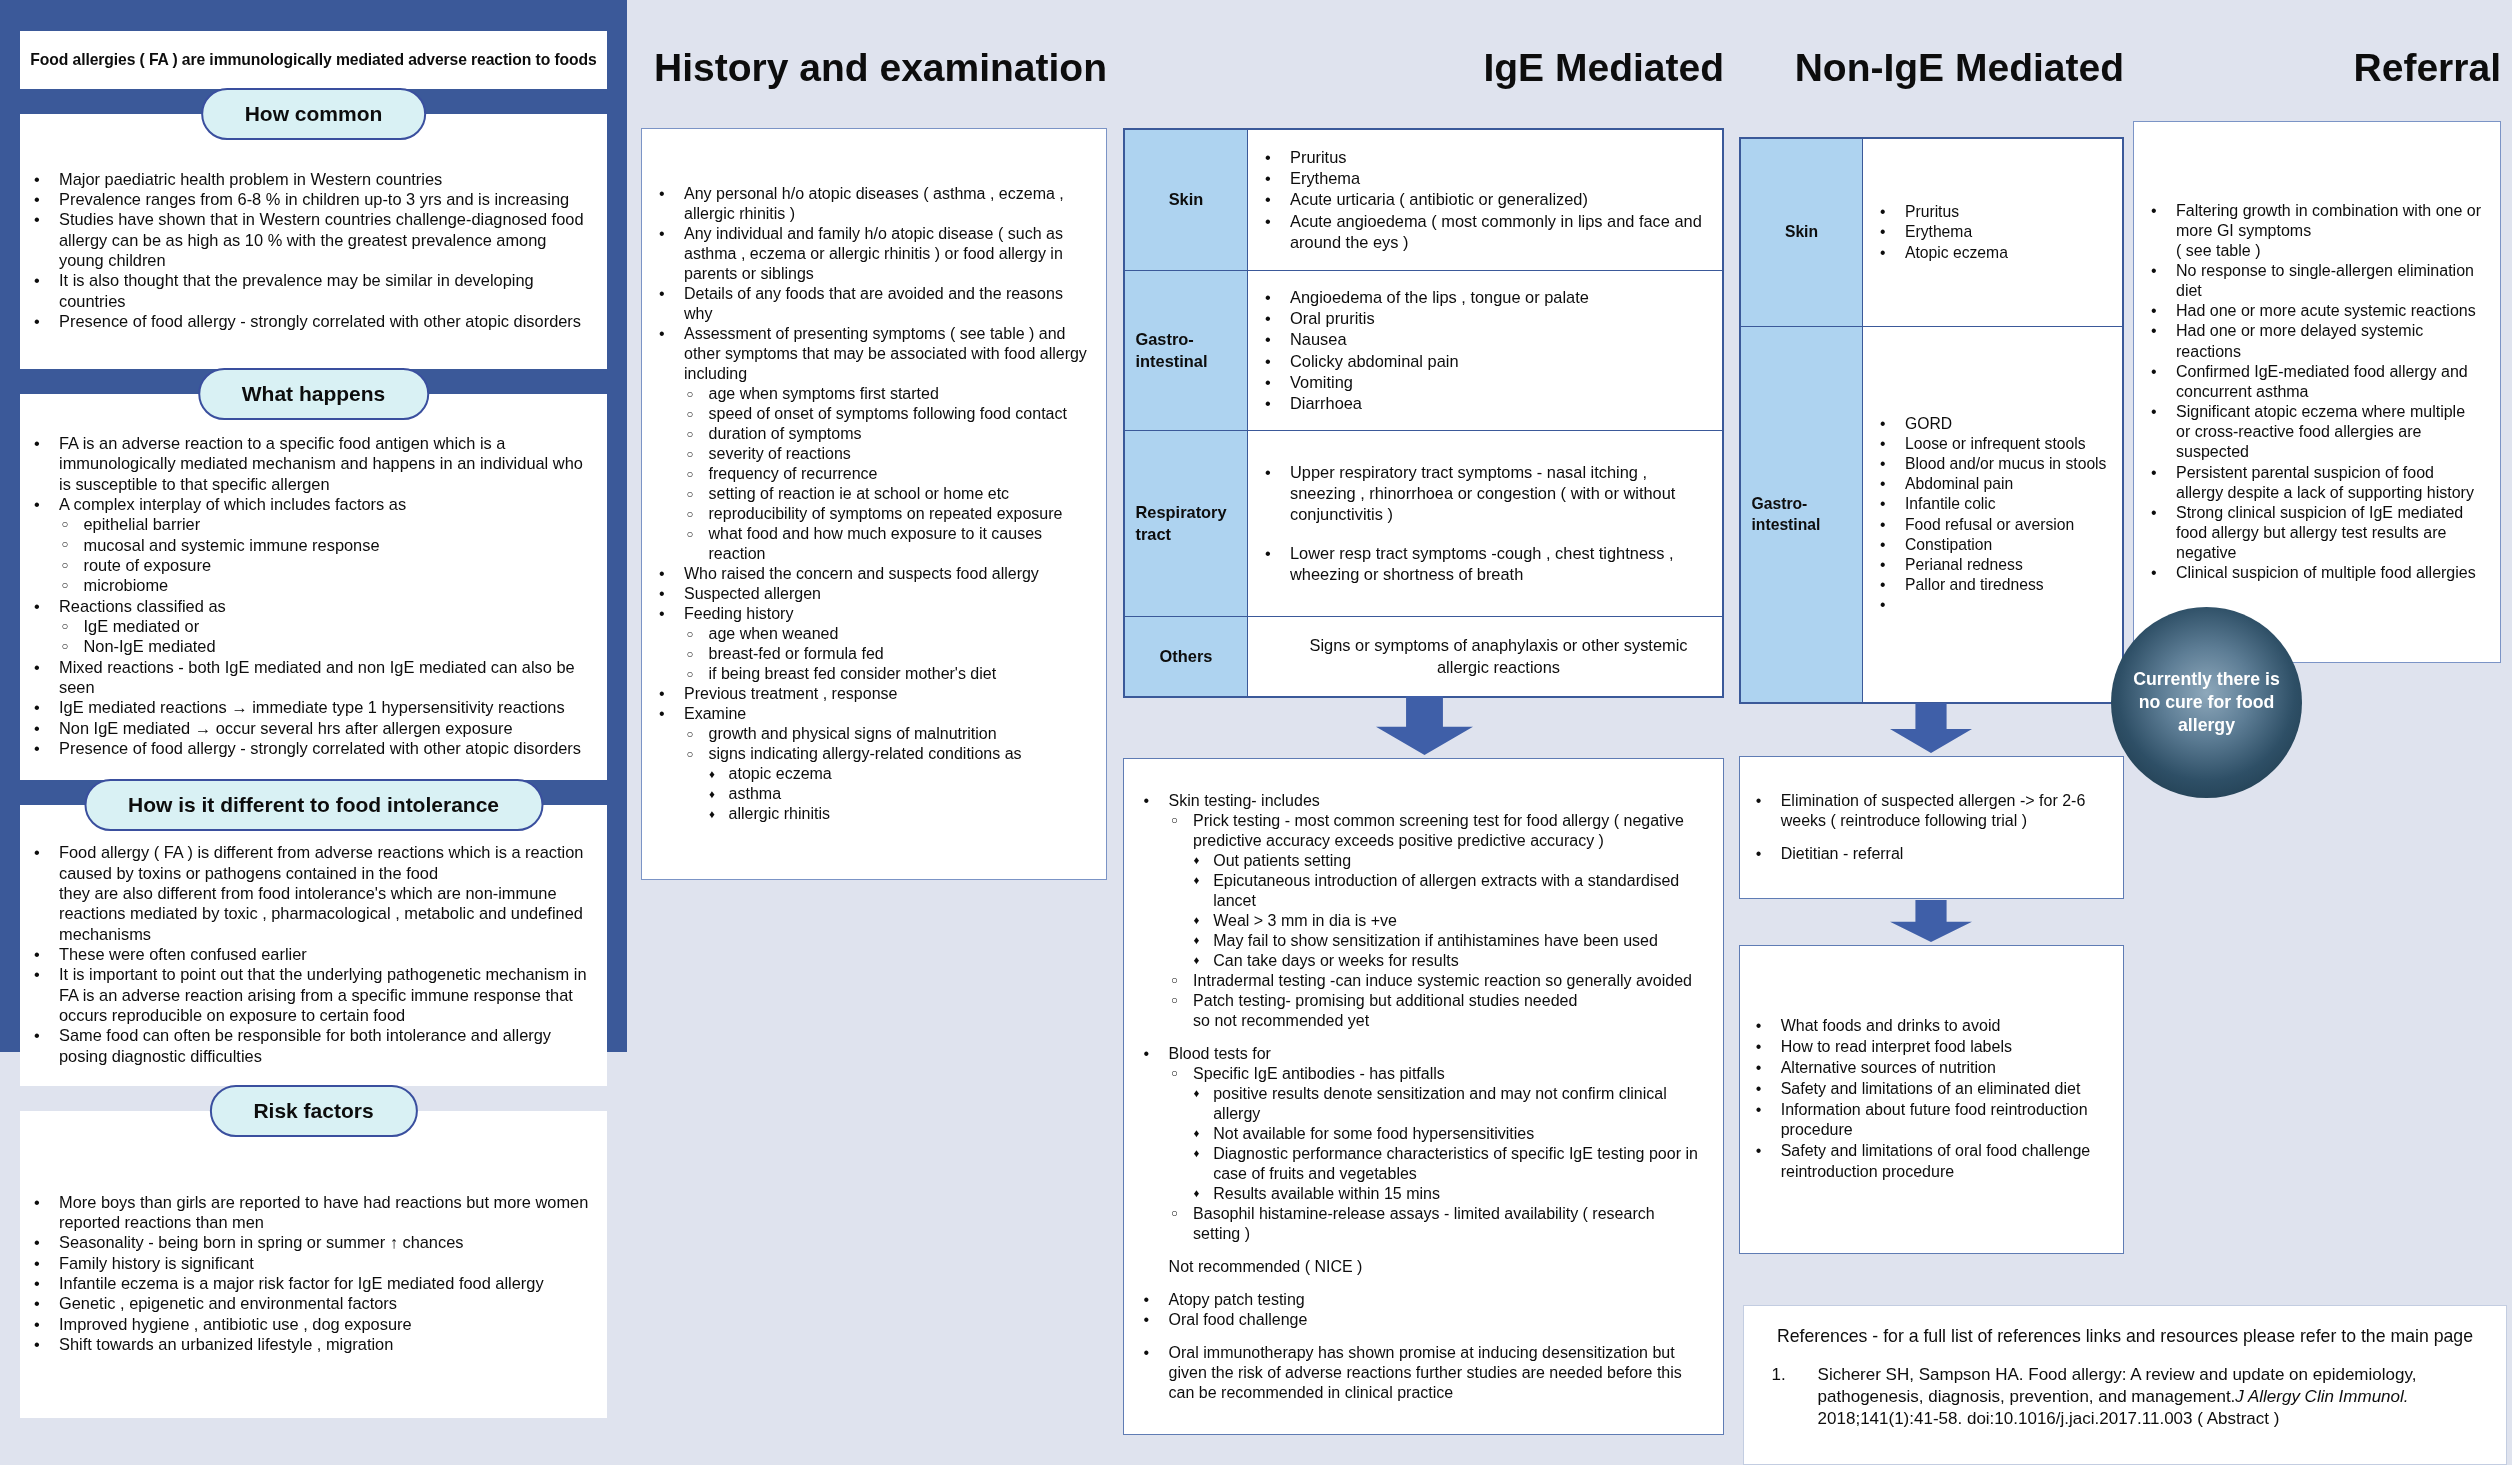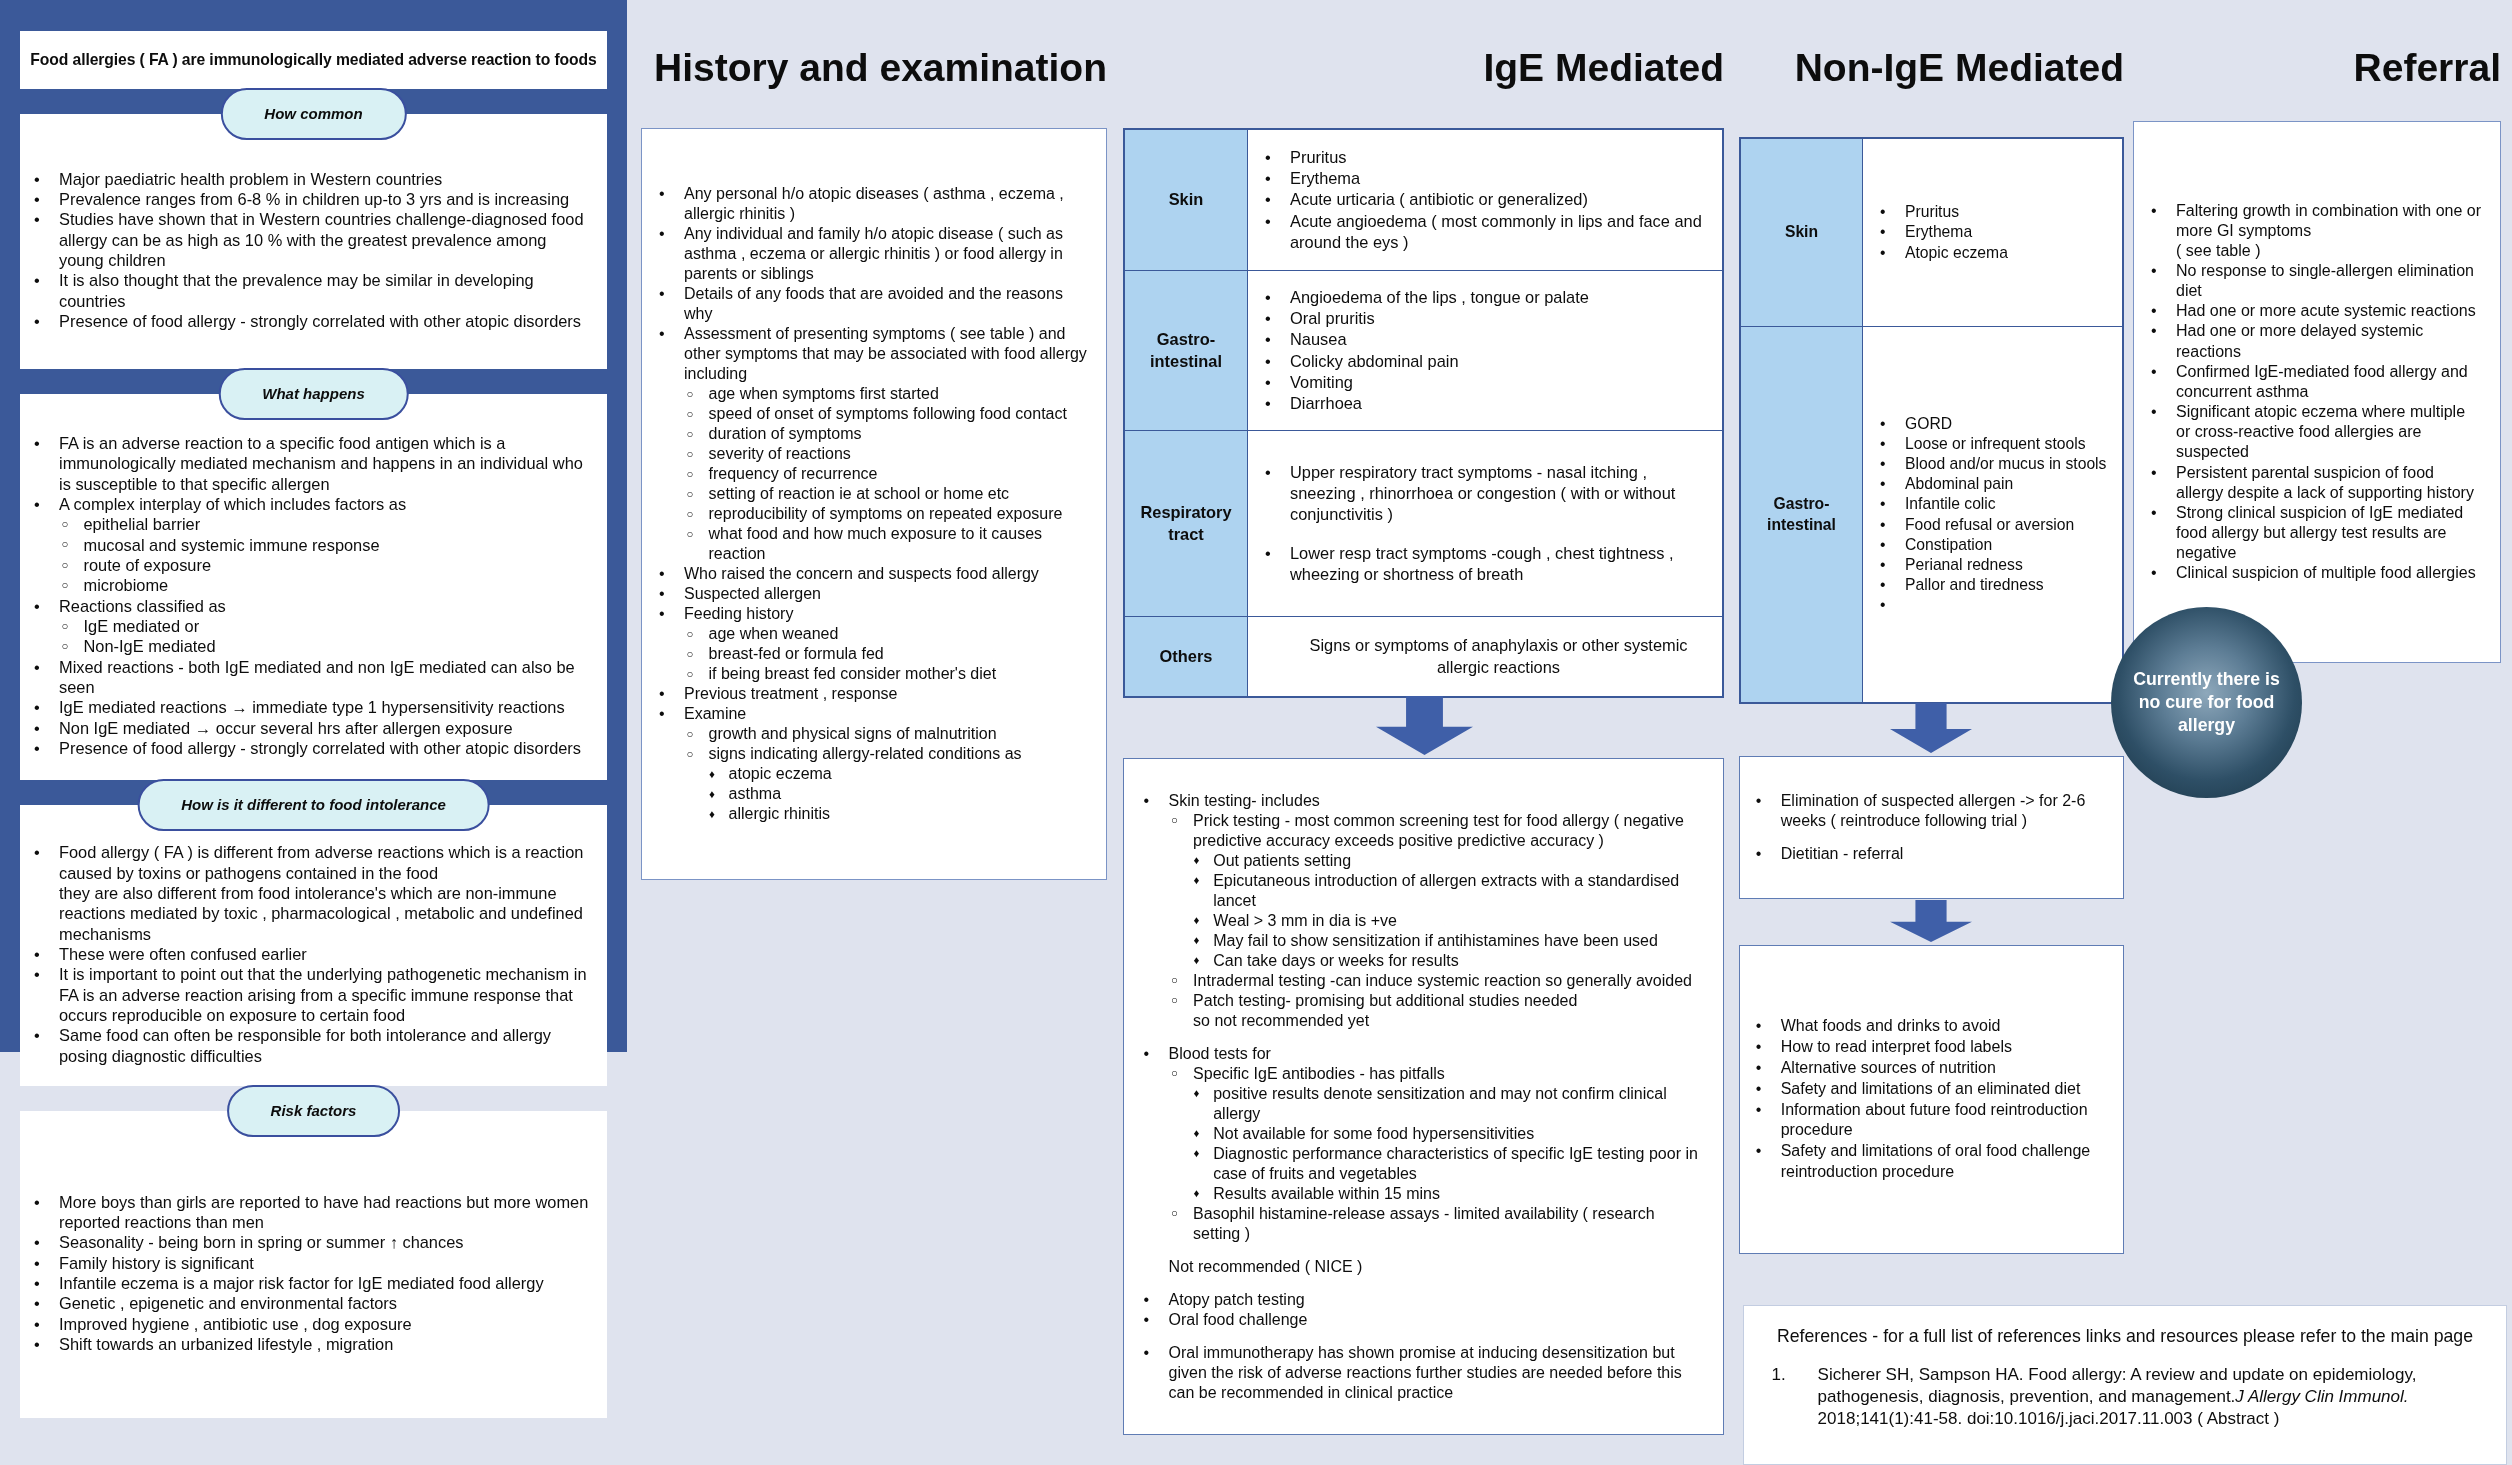--- a/index.html
+++ b/index.html
@@ -13,21 +13,21 @@
   #canvas{position:relative;width:2512px;height:1465px;background:var(--page-bg);overflow:hidden;}
 
   
   .left-panel{position:absolute;left:0;top:0;width:627px;height:1052px;background:var(--panel-blue);
     padding:31px 19.6px 13px;font-size:16.4px;line-height:1.24;}
   .title-box{height:58px;background:#fff;display:flex;align-items:center;justify-content:center;padding:0 11.8px;}
   .title-box .title{font-weight:bold;font-size:15.7px;letter-spacing:-0.1px;white-space:nowrap;}
   .lsec{position:relative;margin-top:25px;}
   .pill{position:absolute;top:-26px;left:50%;transform:translateX(-50%);height:52px;padding:0 42px;
     display:flex;align-items:center;background:var(--pill-fill);border:2px solid var(--pill-border);
-    border-radius:29px;font-weight:bold;font-size:15px;white-space:nowrap;z-index:2;font-style:italic;}
+    border-radius:29px;font-weight:bold;font-size:21px;white-space:nowrap;z-index:2;}
   .sbox{background:#fff;padding:29px 14.4px 11.8px;display:flex;flex-direction:column;justify-content:center;overflow:hidden;}
   .lsec.s1 .sbox{height:255px;} .lsec.s2 .sbox{height:386px;} .lsec.s3 .sbox{height:281px;} .lsec.s4 .sbox{height:307px;}
 
   
   .li{display:flex;align-items:flex-start;}
   .li .mk{flex:0 0 25px;}
   .li .tx{flex:1;}
   .li.lvl1{padding-left:27.5px;} .li.lvl1 .mk{flex:0 0 22px;font-size:72%;padding-top:2.6px;}
   .li.lvl2{padding-left:50px;} .li.lvl2 .mk{flex:0 0 19.6px;font-size:72%;padding-top:2.6px;}
   .li.gap{margin-top:14.4px;}
@@ -46,21 +46,21 @@
   .foods-box{left:1739px;top:945px;width:385px;height:309px;padding:13px 15.7px;font-size:16px;line-height:1.3;border-color:#5f7cb4;}
   .referral-box{left:2133px;top:121px;width:368px;height:542px;padding:14.4px 17px;font-size:16px;line-height:1.26;}
 
   
   .dtable{position:absolute;background:#fff;border:2px solid var(--table-border);}
   #ige-table{left:1123px;top:128px;width:601px;font-size:16.4px;line-height:1.3;}
   #nonige-table{left:1739px;top:137px;width:385px;font-size:15.7px;line-height:1.28;}
   .trow{display:flex;}
   .trow + .trow{border-top:1.3px solid var(--table-border);}
   .tlabel{flex:0 0 123px;background:var(--label-fill);border-right:1.3px solid var(--table-border);
-    display:flex;align-items:center;justify-content:center;text-align:center;font-weight:bold;padding:0 10.5px;}
+    display:flex;align-items:center;justify-content:center;text-align:left;font-weight:bold;padding:0 10.5px;}
   #nonige-table .tlabel{flex:0 0 122px;}
   .tcell{flex:1;display:flex;flex-direction:column;justify-content:center;padding:9.2px 13px 9.2px 17px;overflow:hidden;}
   .tcell.center{align-items:center;text-align:center;padding:9.2px 22px;}
   .tcell .li.gap{margin-top:17px;}
   #ige-table .trow:nth-child(1){height:140px;}
   #ige-table .trow:nth-child(2){height:160px;}
   #ige-table .trow:nth-child(3){height:186px;}
   #ige-table .trow:nth-child(4){height:80px;gap:27px;}
   #nonige-table .trow:nth-child(1){height:187px;}
   #nonige-table .trow:nth-child(2){height:376px;}

